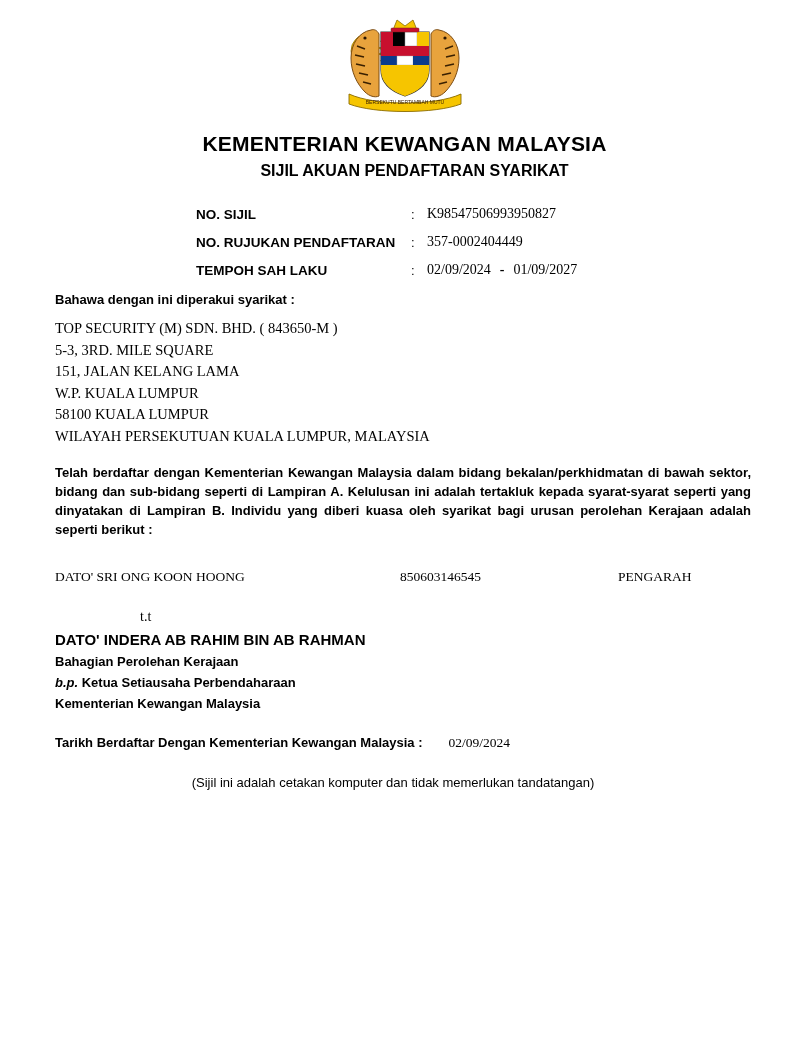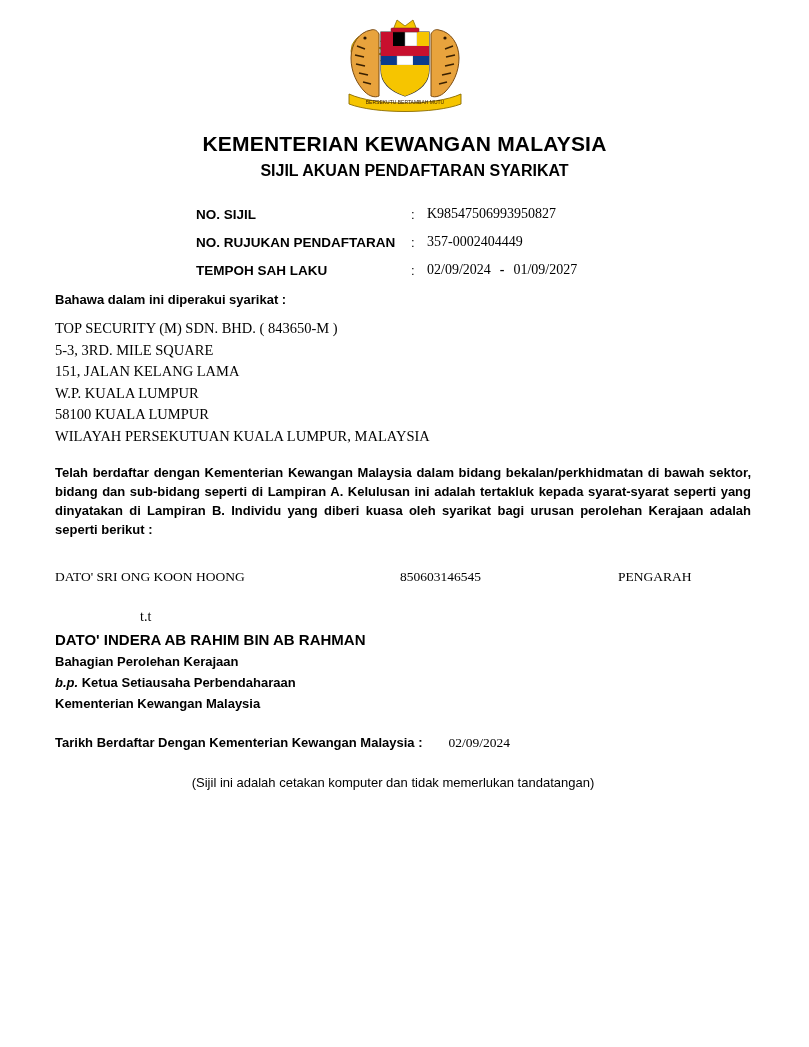--- a/index.html
+++ b/index.html
@@ -269,21 +269,21 @@
         <span class="field-value">02/09/2024</span>
         <span class="dash">-</span>
         <span class="field-value">01/09/2027</span>
       </div>
     </div>
 
   </div>
 
   <div class="body-block">
 
-    <div class="intro">Bahawa dalam ini diperakui syarikat :</div>
+    <div class="intro">Bahawa dengan ini diperakui syarikat :</div>
 
     <div>
       <div class="addr-line">TOP SECURITY (M) SDN. BHD. ( 843650-M )</div>
       <div class="addr-line">5-3, 3RD. MILE SQUARE</div>
       <div class="addr-line">151, JALAN KELANG LAMA</div>
       <div class="addr-line">W.P. KUALA LUMPUR</div>
       <div class="addr-line">58100 KUALA LUMPUR</div>
       <div class="addr-line">WILAYAH PERSEKUTUAN KUALA LUMPUR, MALAYSIA</div>
     </div>
 

